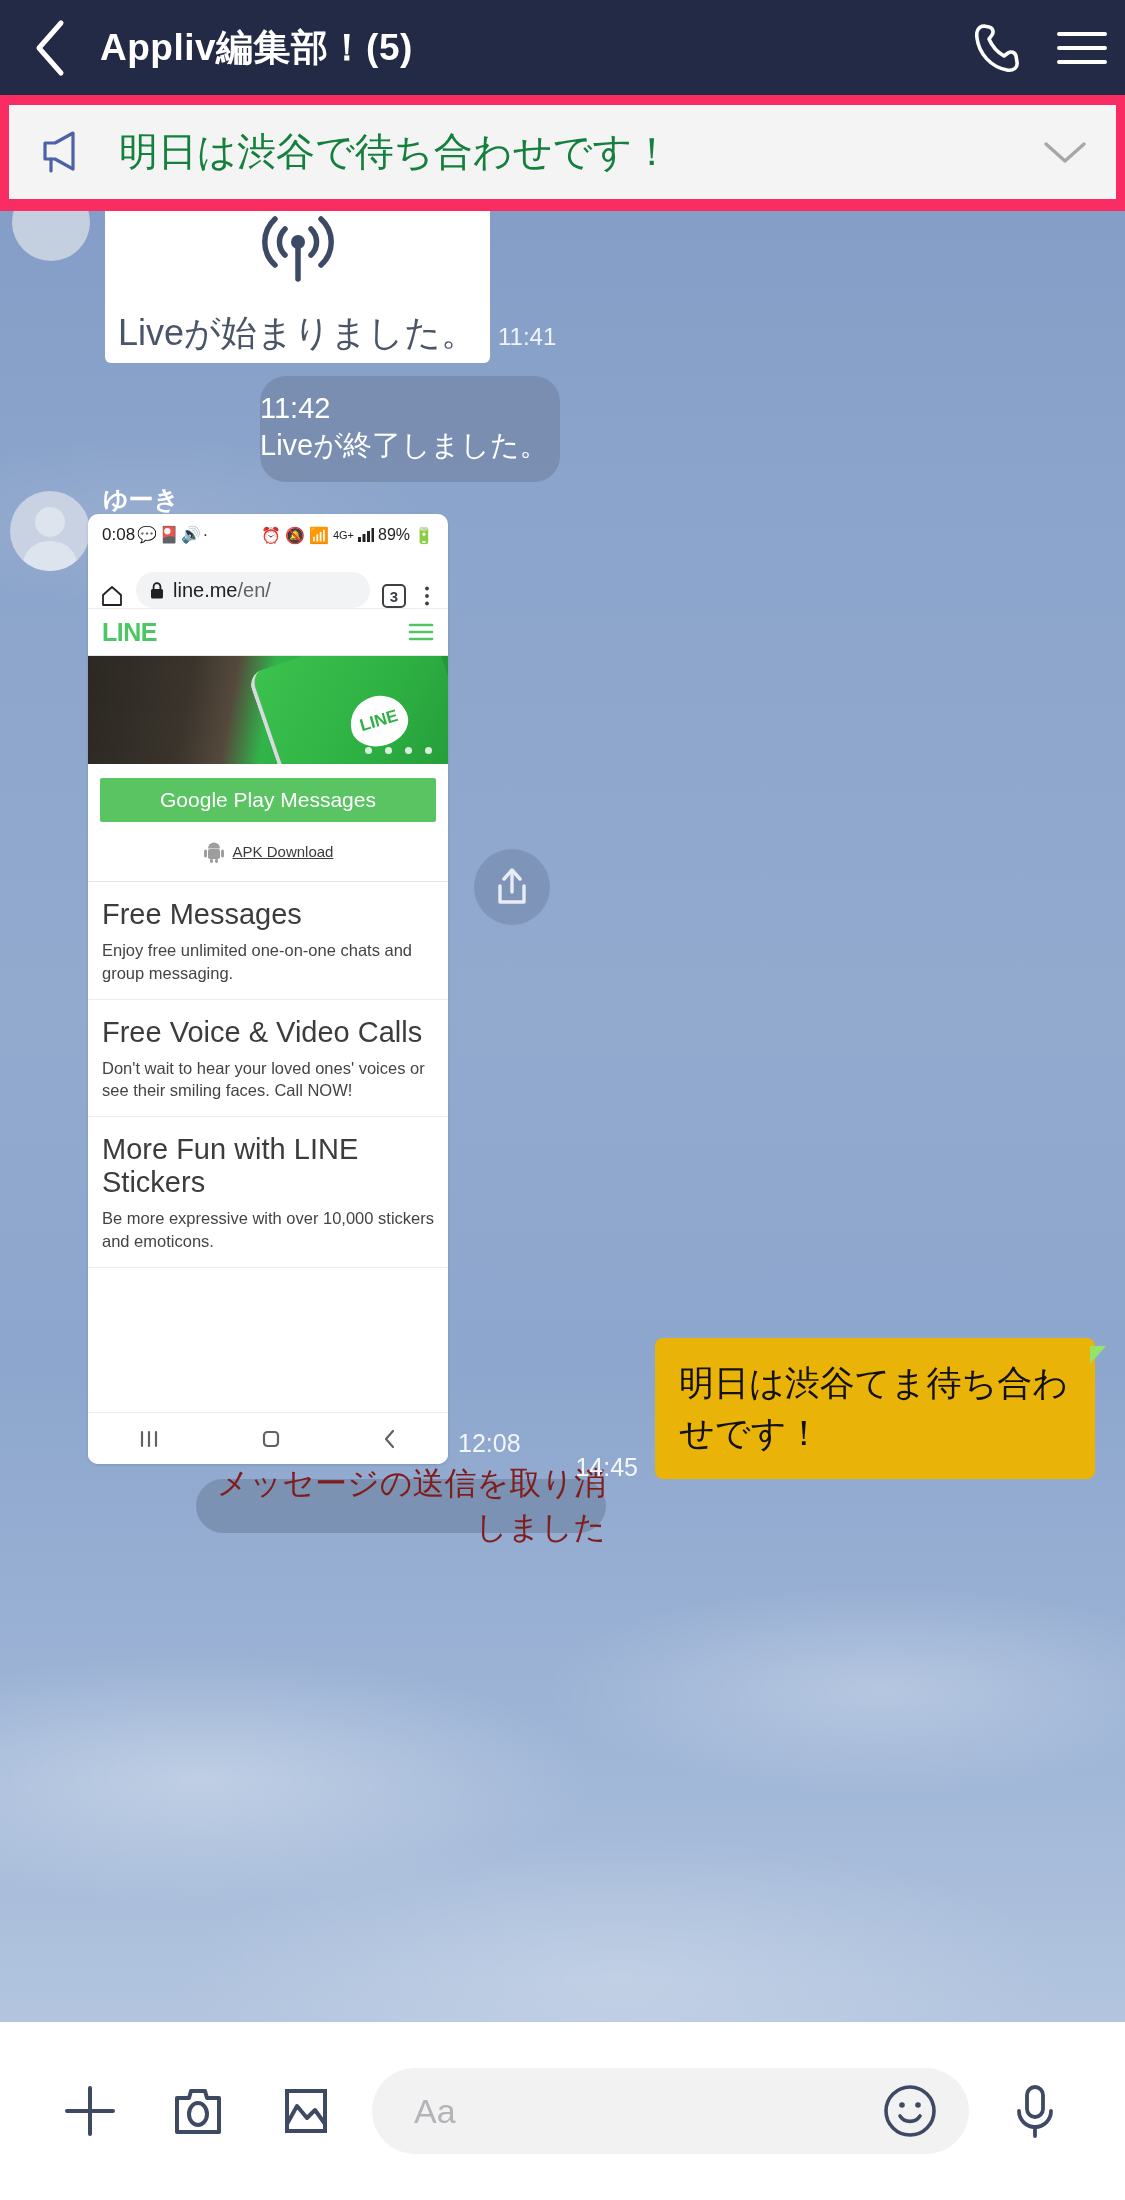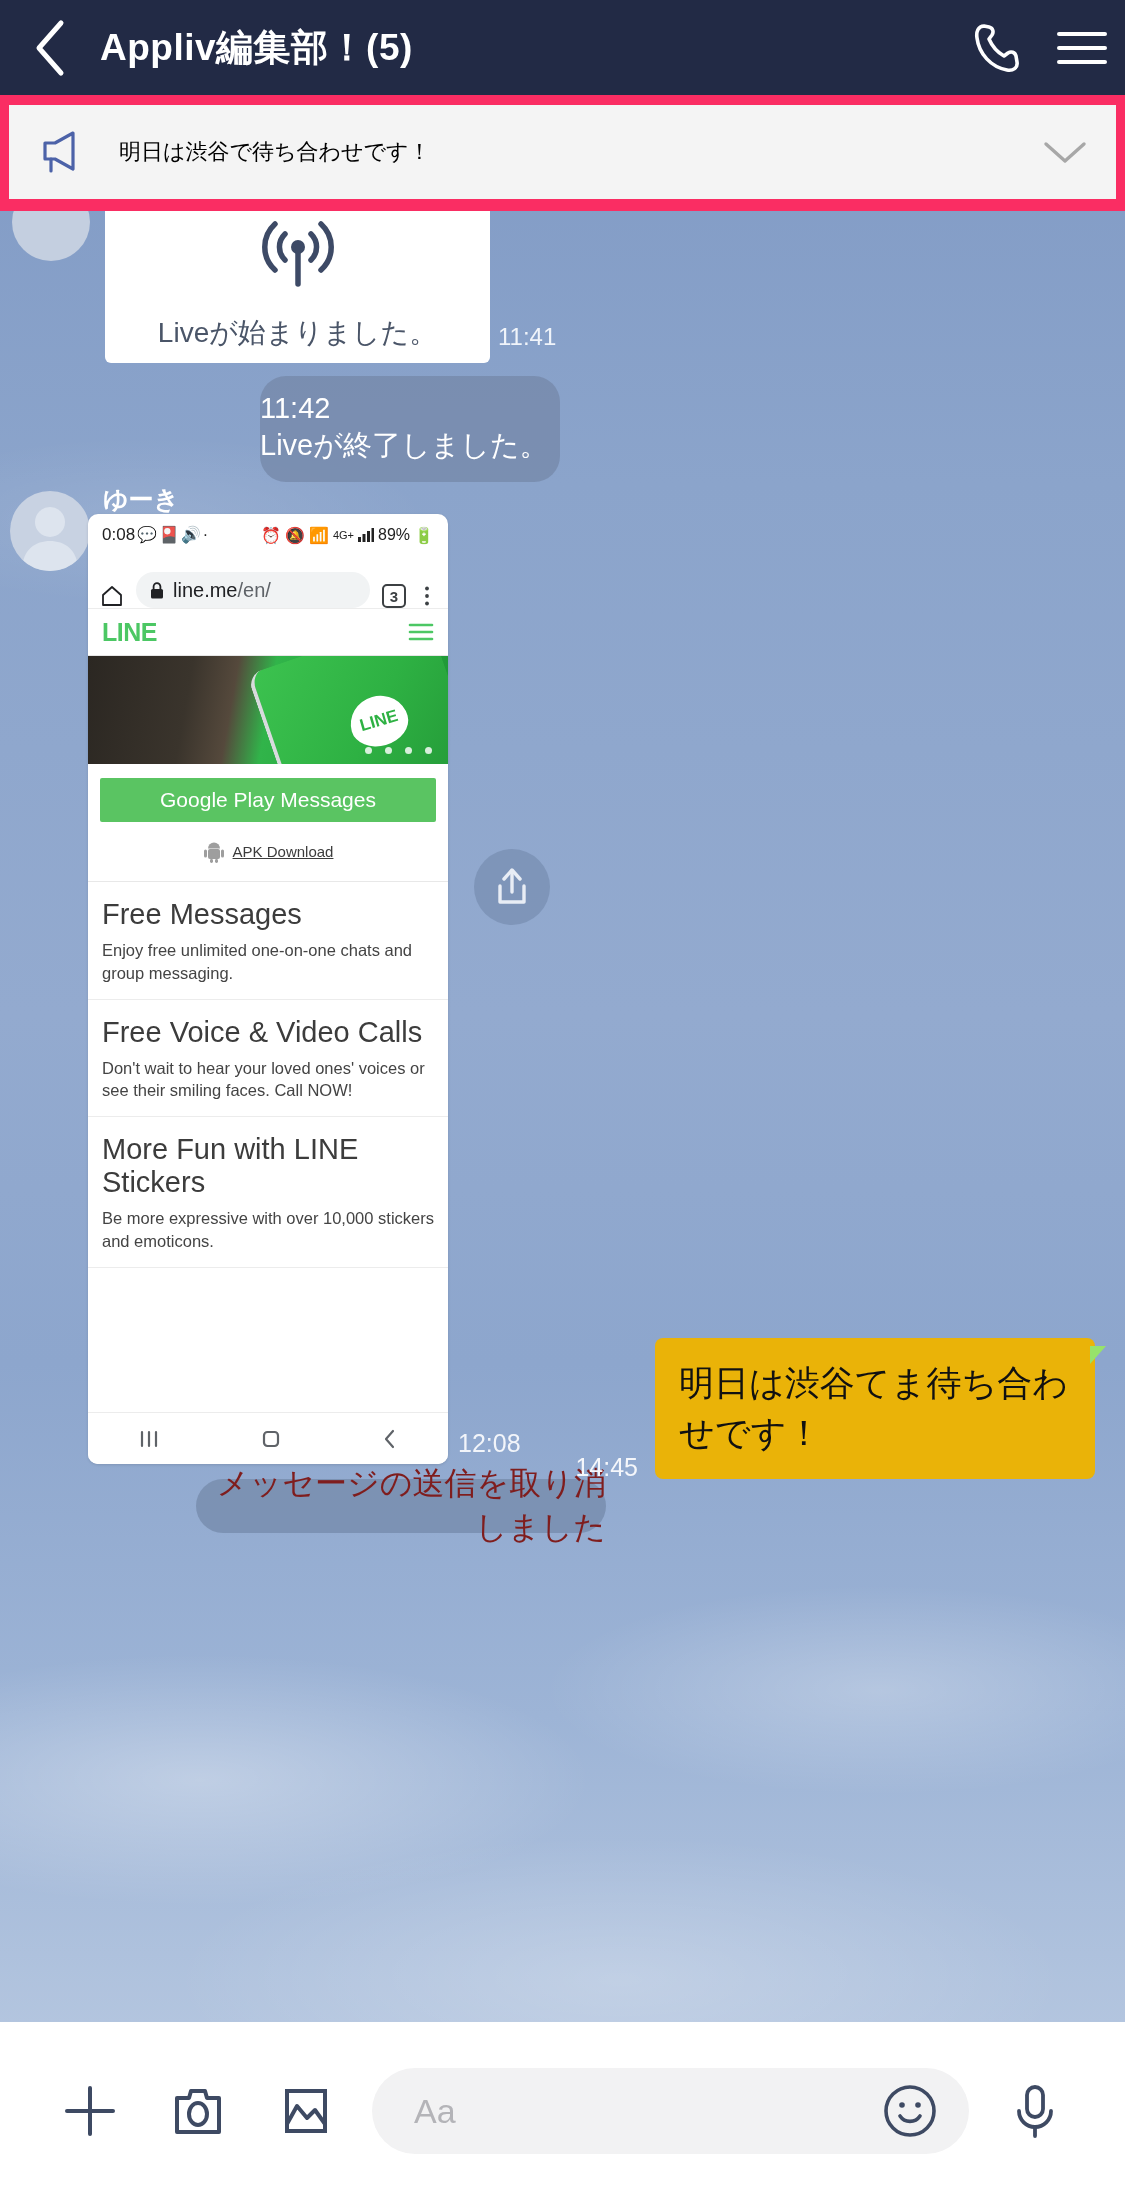--- a/index.html
+++ b/index.html
@@ -44,33 +44,33 @@
     background:#fa2d63; padding:10px 9px 12px 9px;
     z-index:29;
   }
   #announce {
     width:100%; height:100%;
     background:#f4f4f4;
     display:flex; align-items:center;
     padding:0 26px 0 30px;
   }
   #announce-text {
-    flex:1; font-size:22px; color:#000000; margin-left:28px; white-space:nowrap;
+    flex:1; font-size:39px; color:#15803d; margin-left:28px; white-space:nowrap;
   }
 
   
   #chat { position:absolute; left:0; top:211px; width:1125px; height:1811px; z-index:10; }
 
   
   #live-card {
     position:absolute; left:105px; top:-10px; width:385px; height:162px;
     background:#ffffff; border-radius:6px;
     display:flex; flex-direction:column; align-items:center; justify-content:center;
   }
-  #live-card-text { font-size:28px; color:#4a5568; margin-top:12px; }
+  #live-card-text { font-size:36px; color:#4a5568; margin-top:12px; }
   #live-start-time {
     position:absolute; left:498px; top:112px;
     font-size:24px; color:#f0f4fa;
   }
 
   
   #avatar-top {
     position:absolute; left:12px; top:-28px; width:78px; height:78px;
     border-radius:50%; background:#c4cfe0;
   }

